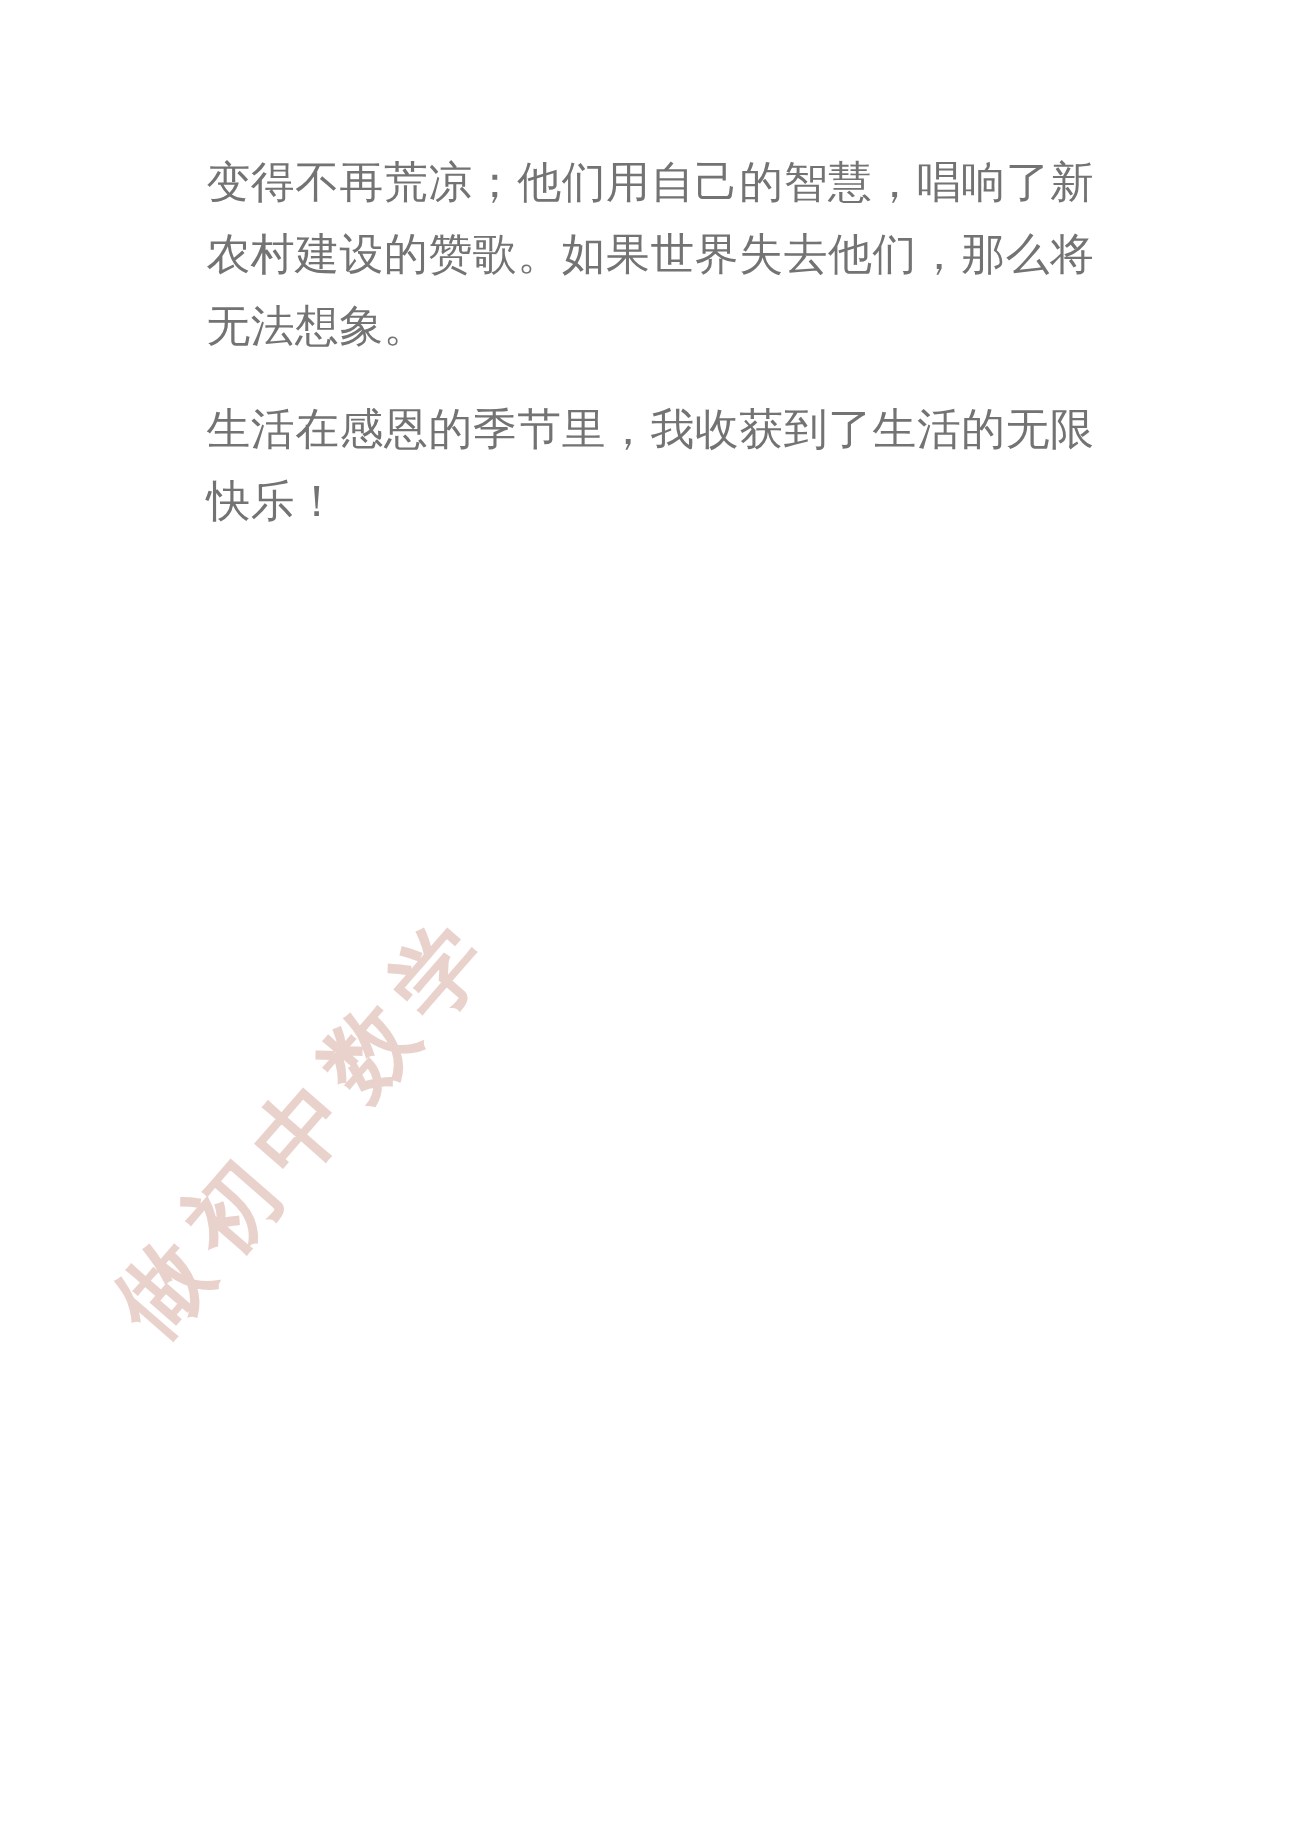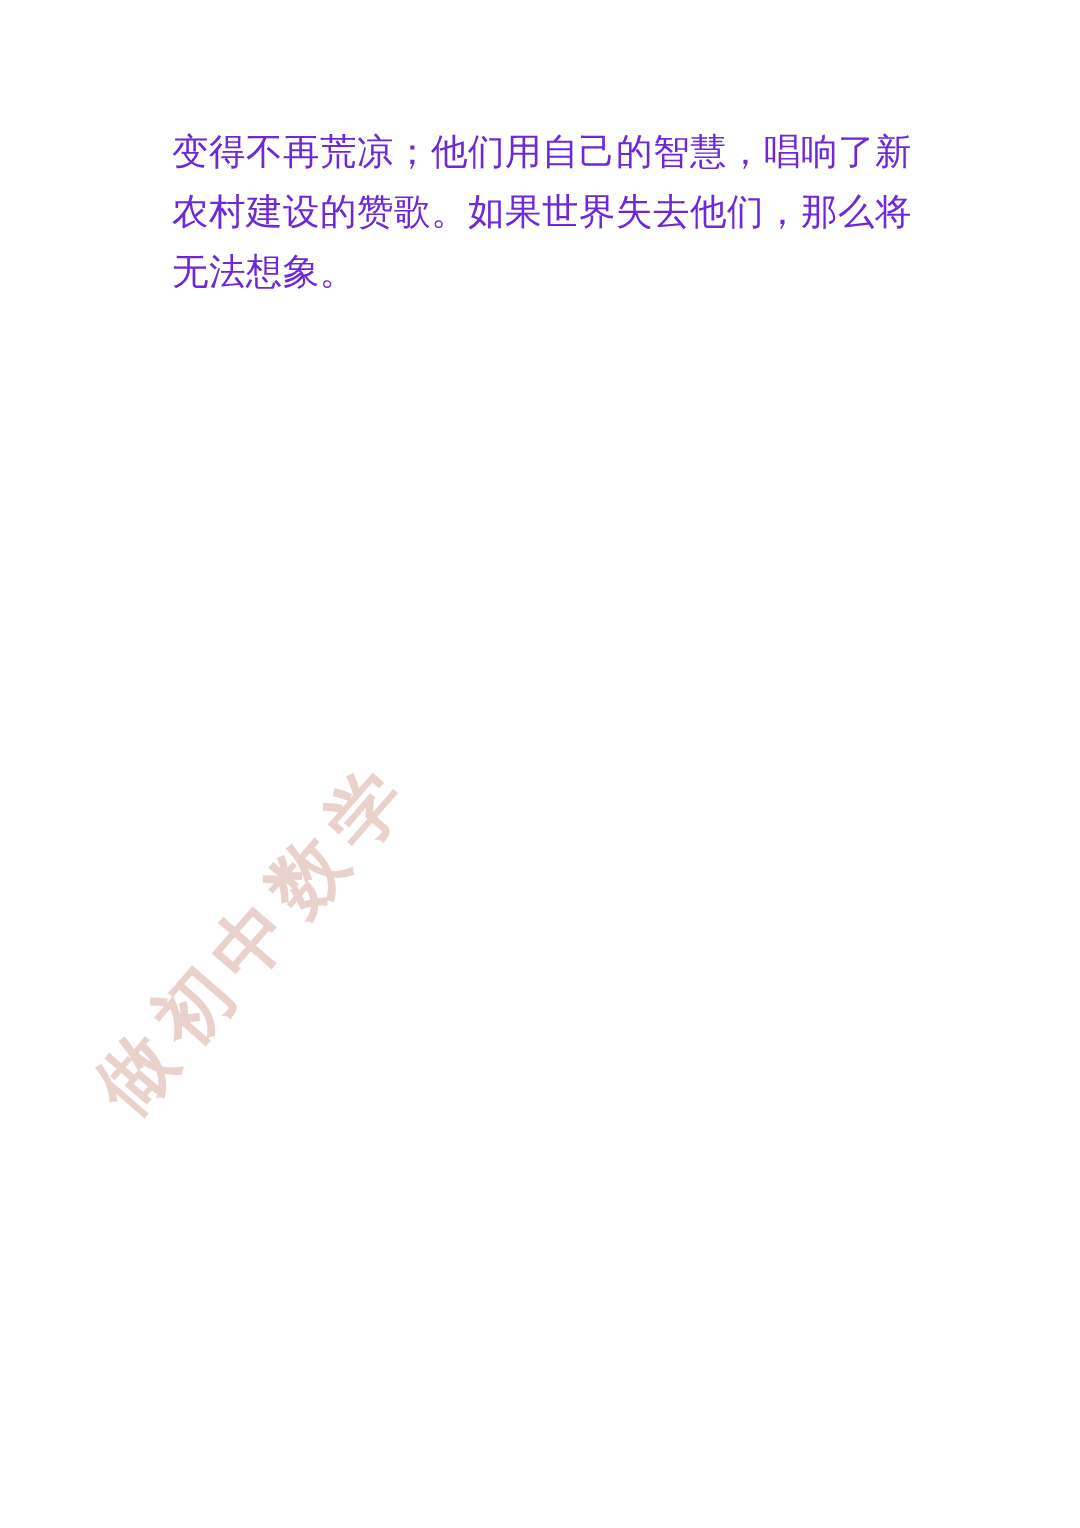--- a/index.html
+++ b/index.html
@@ -50,21 +50,21 @@
     position: absolute;
     left: 172px;
     top: 122px;
     width: 740px;
     z-index: 2;
   }
   .para {
     margin: 0 0 26px 0;
     font-size: 36.5px;
     line-height: 60px;
-    color: #6d28d9;
+    color: #737373;
     letter-spacing: 0.4px;
     text-align: justify;
     text-justify: inter-character;
     font-weight: 400;
   }
   .para:last-child {
     margin-bottom: 0;
   }
   .para.tight {
     margin-bottom: 0;
@@ -74,15 +74,16 @@
 <body>
 
 <div id="page">
 
   <div id="watermark-layer">
     <div class="wm" id="watermark-main">做初中数学</div>
   </div>
 
   <div id="doc-body">
     <p class="para">变得不再荒凉；他们用自己的智慧，唱响了新农村建设的赞歌。如果世界失去他们，那么将无法想象。</p>
+    <p class="para">生活在感恩的季节里，我收获到了生活的无限快乐！</p>
   </div>
 
 </div>
 
 </body></html>

